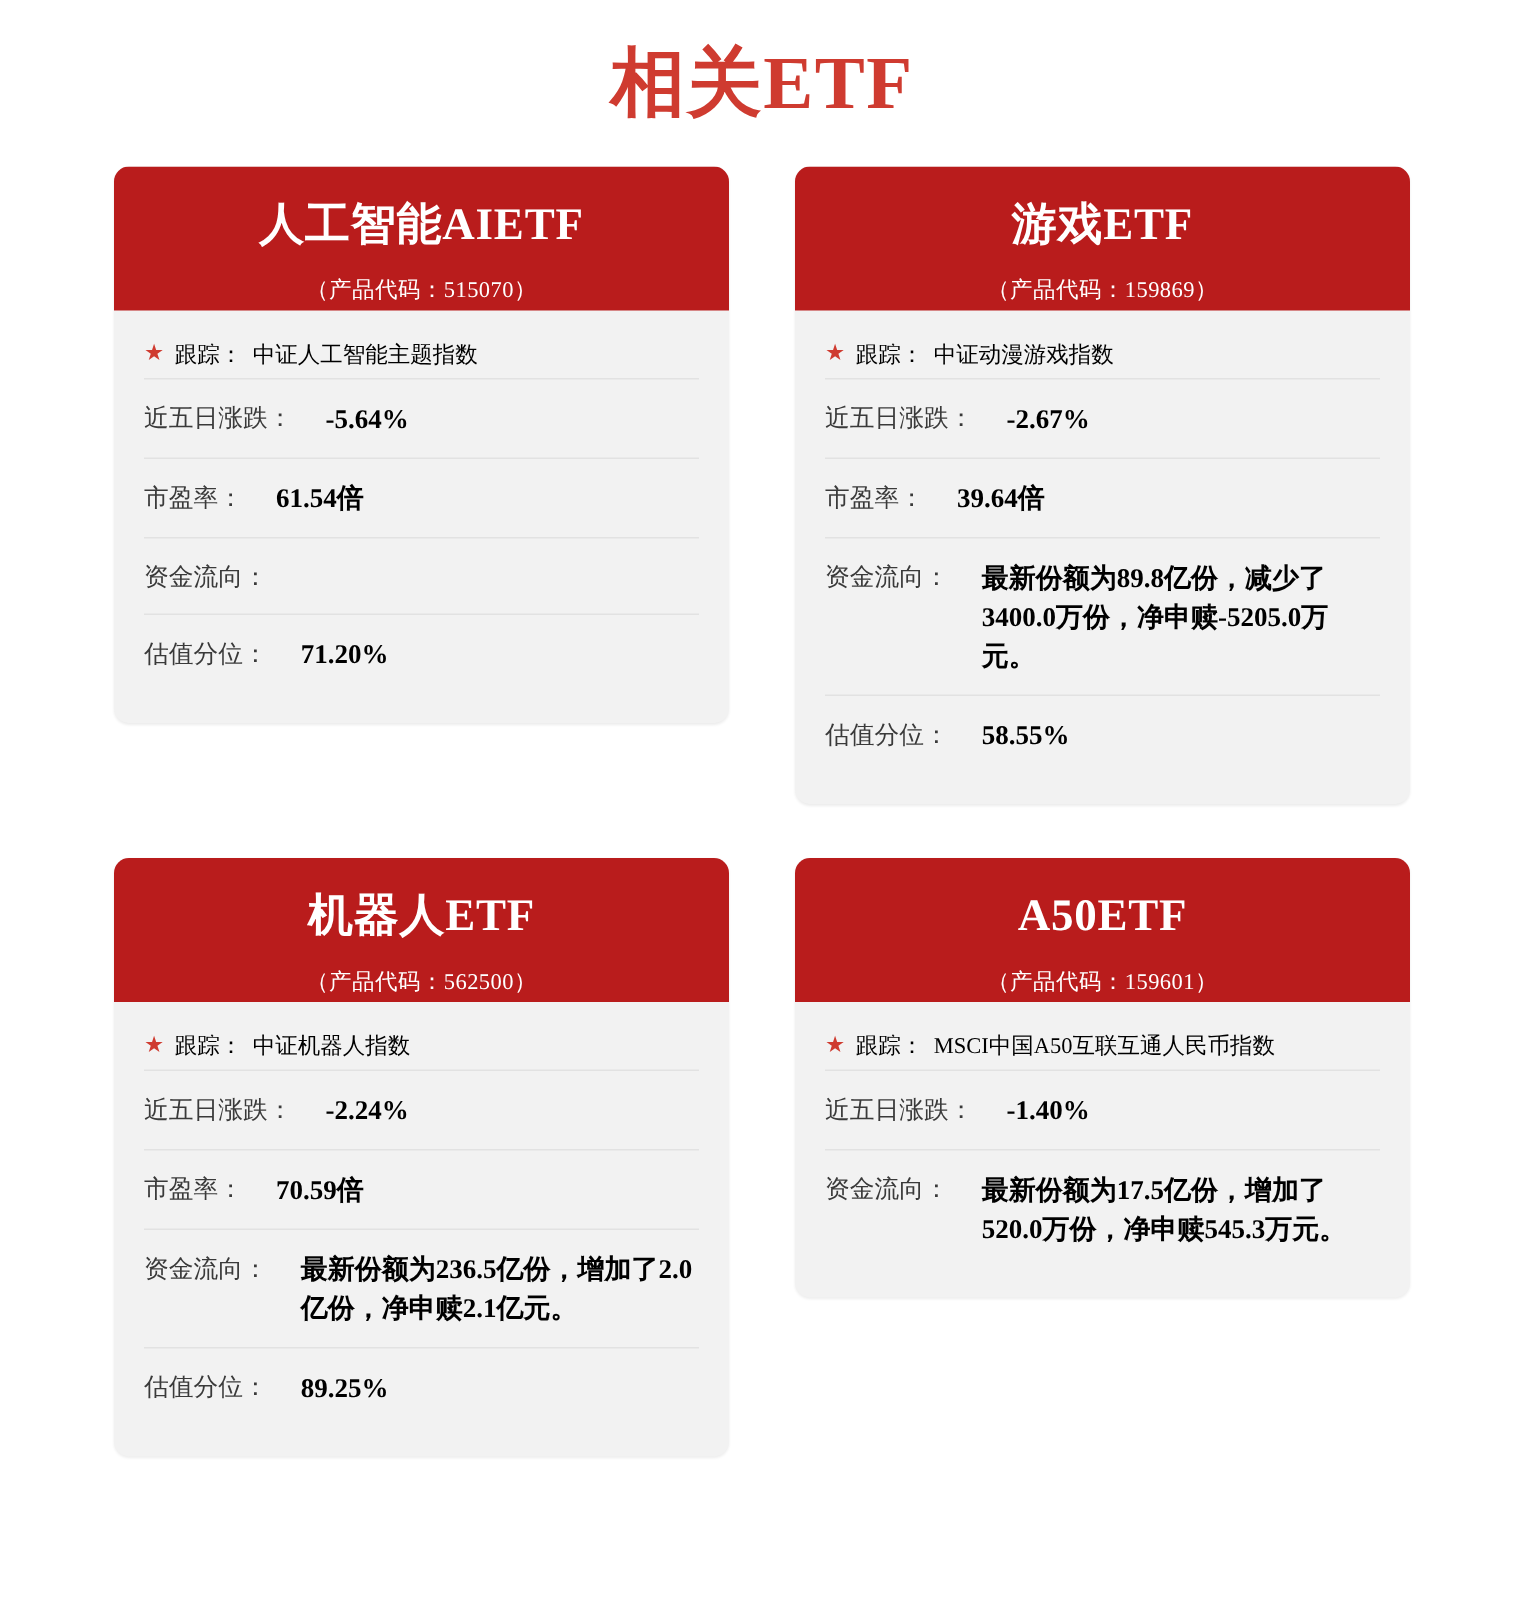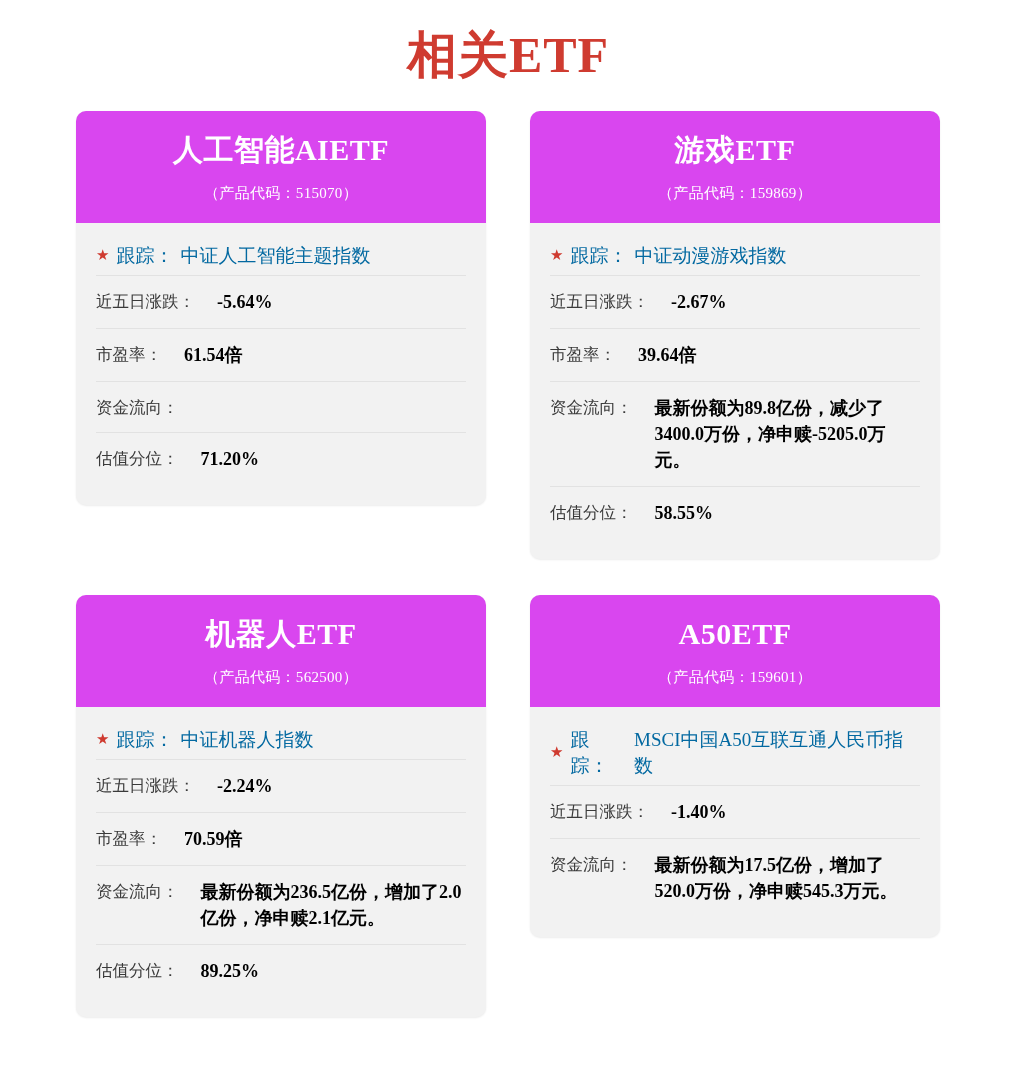--- a/index.html
+++ b/index.html
@@ -37,22 +37,22 @@
     box-sizing: border-box;
   }
   .card {
     background: #f2f2f2;
     border-radius: 10px;
     overflow: hidden;
     box-shadow: 0 1px 2px rgba(0,0,0,0.08);
     align-self: start;
   }
   .card-head {
-    background: #d946ef;
-    padding: 22px 16px 20px 16px;
+    background: #b91c1c;
+    padding: 22px 16px 4px 16px;
     text-align: center;
   }
   .card-title {
     color: #ffffff;
     font-size: 30px;
     font-weight: bold;
     line-height: 1.15;
     letter-spacing: 0.5px;
   }
   .card-code {
@@ -69,22 +69,22 @@
     align-items: center;
     gap: 7px;
     padding: 4px 0 6px 0;
   }
   .star-icon {
     color: #cf3b30;
     font-size: 15px;
     line-height: 1;
   }
   .track-text {
-    color: #0369a1;
-    font-size: 19px;
+    color: #000000;
+    font-size: 15px;
   }
   .row {
     display: flex;
     align-items: flex-start;
     gap: 22px;
     padding: 13px 0 13px 0;
     border-top: 1px solid #e2e2e2;
   }
   .row:first-of-type {
     border-top: 1px solid #e2e2e2;

